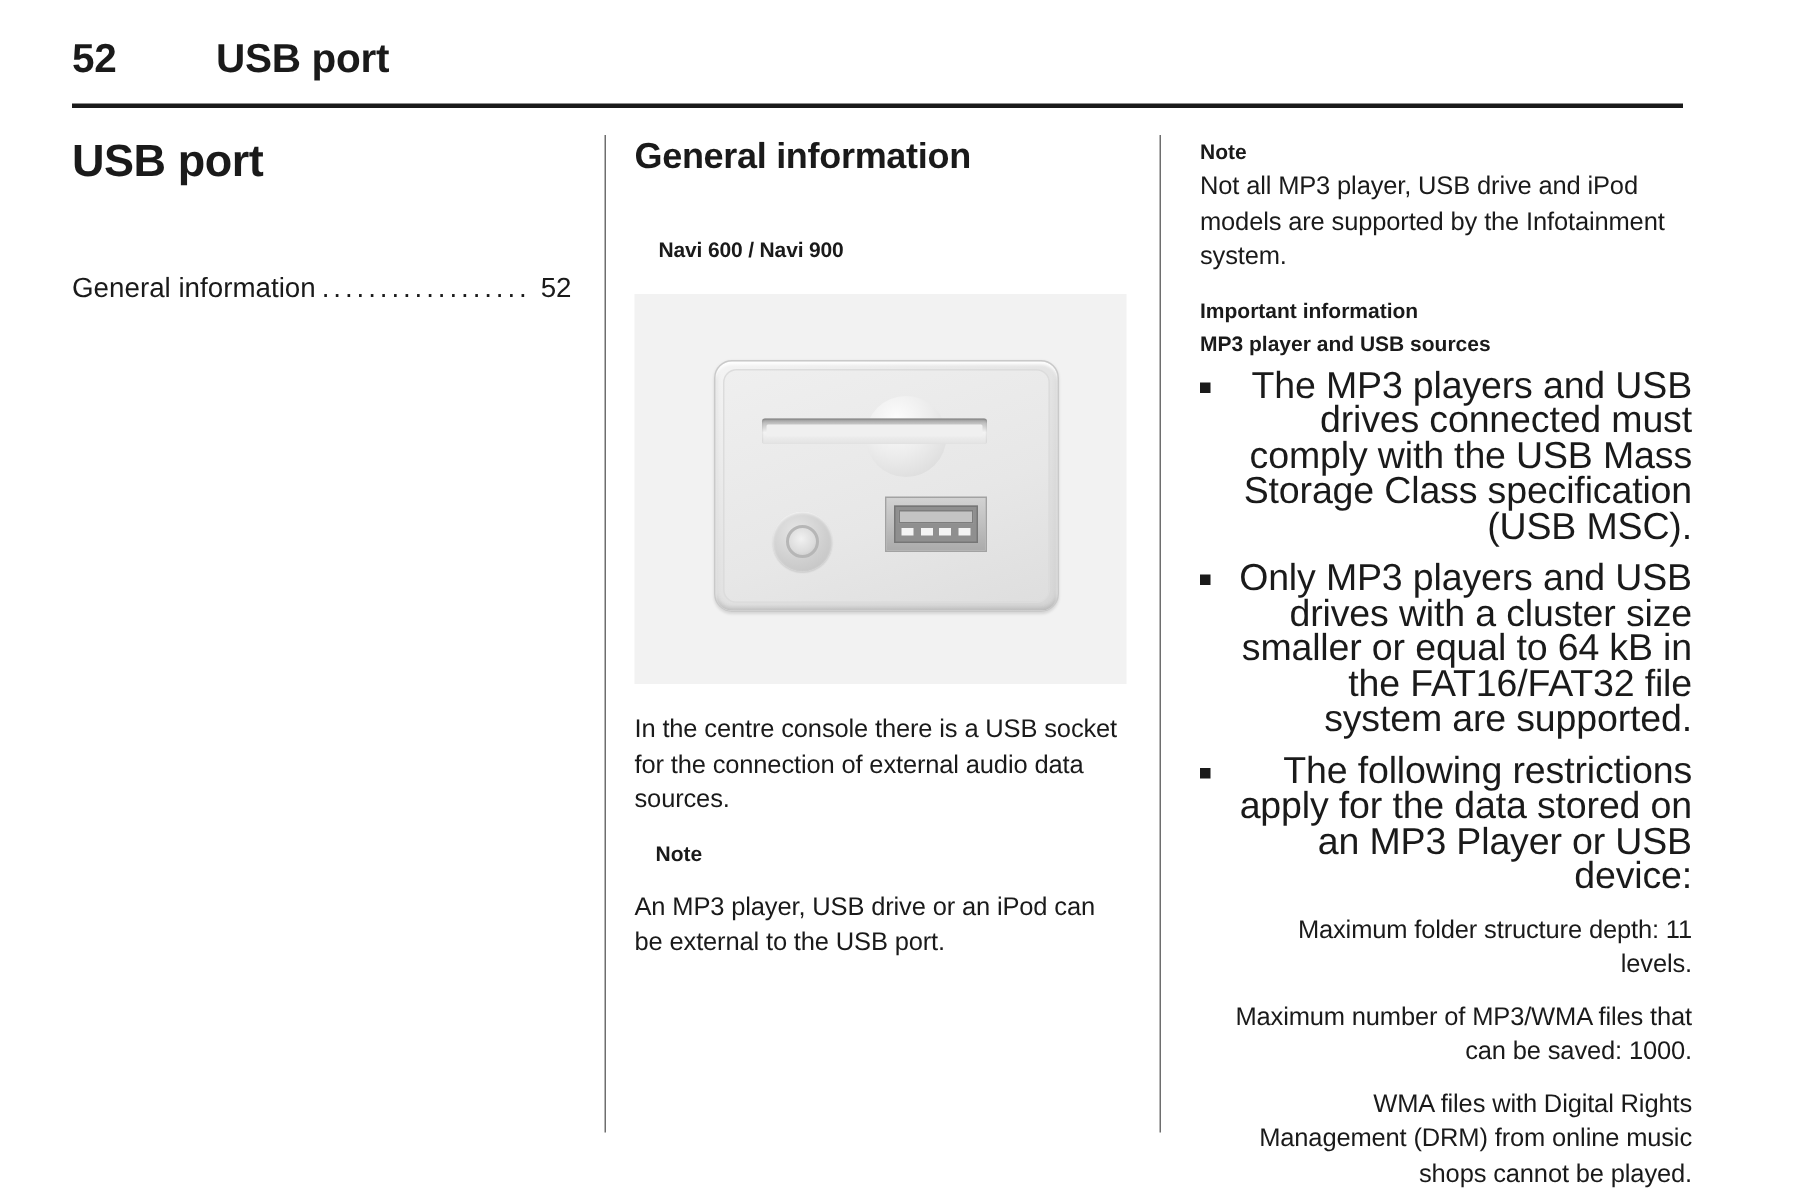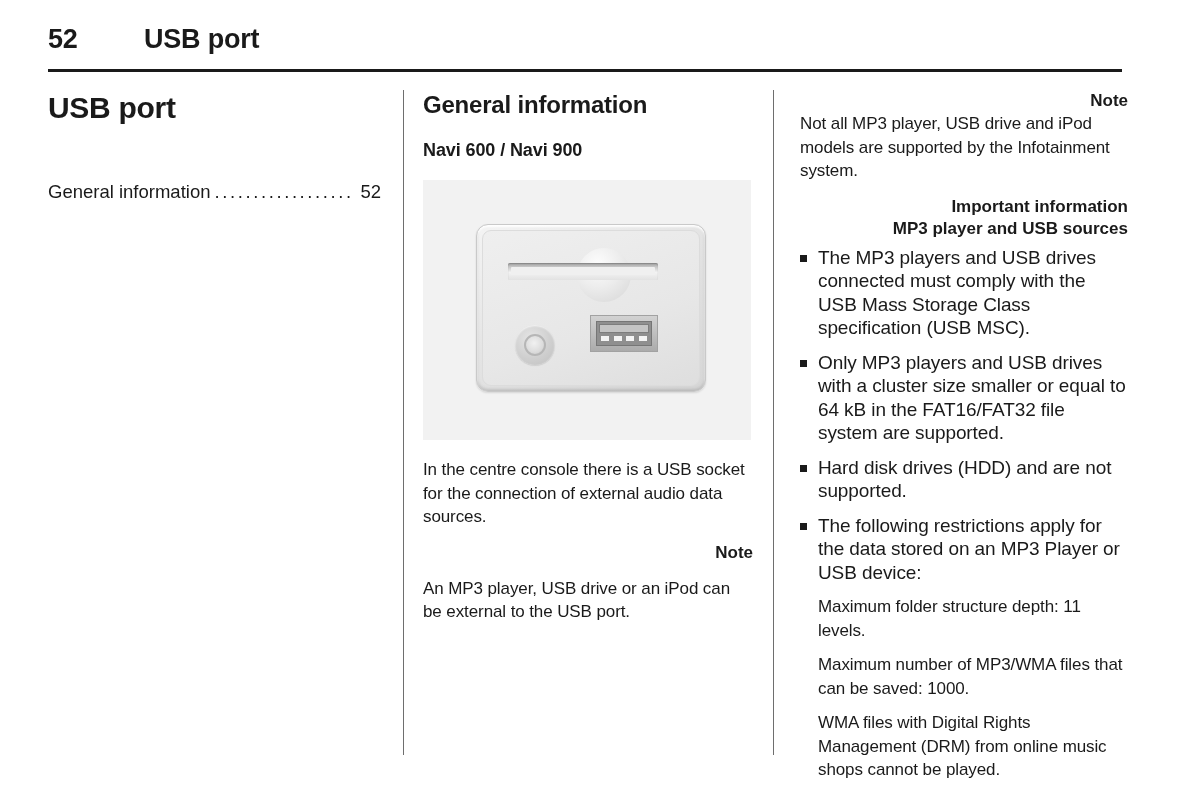--- a/index.html
+++ b/index.html
@@ -83,34 +83,33 @@
   }
   h2.section-title {
     margin: 0;
     padding: 0;
     font-size: 24px;
     font-weight: bold;
     letter-spacing: -0.2px;
     line-height: 30px;
   }
   h3.sub-title {
-    margin: 0;
-    padding: 0;
-    font-size: 18px;
+    margin: 16px;
+    padding: 0;
+    font-size: 14px;
     font-weight: bold;
     letter-spacing: -0.1px;
     line-height: 24px;
   }
   h4.minor-title {
     margin: 0;
     padding: 0;
-    font-size: 17px;
+    font-size: 14px;
     font-weight: bold;
     line-height: 22px;
-    text-align: right;
   }
 
   
   .toc {
     margin-top: 52px;
   }
   .toc-entry {
     display: flex;
     align-items: baseline;
     font-size: 18.5px;
@@ -285,38 +284,40 @@
   
   ul.bullets {
     margin: 0;
     padding: 0;
     list-style: none;
   }
   ul.bullets li {
     position: relative;
     padding-left: 18px;
     margin-bottom: 11px;
-    font-size: 19px;
+    font-size: 25px;
     line-height: 23.5px;
     letter-spacing: -0.1px;
+    text-align: right;
   }
   ul.bullets li::before {
     content: "";
     position: absolute;
     left: 0;
     top: 9px;
     width: 7px;
     height: 7px;
     background: #1a1a1a;
   }
   .sub-para {
     margin-left: 18px;
   }
   .sub-para p.body {
     margin-bottom: 11px;
+    text-align: right;
   }
 </style>
 </head>
 <body>
 
 <div class="page-header">
   <div class="page-number">52</div>
   <div class="header-title">USB port</div>
 </div>
 <div class="header-rule"></div>
@@ -388,21 +389,20 @@
   <div class="spacer-sm"></div>
 
   <h4 class="minor-title">Important information</h4>
   <h4 class="minor-title">MP3 player and USB sources</h4>
 
   <div style="height:6px;"></div>
 
   <ul class="bullets">
     <li>The MP3 players and USB drives connected must comply with the USB Mass Storage Class specification (USB MSC).</li>
     <li>Only MP3 players and USB drives with a cluster size smaller or equal to 64 kB in the FAT16/FAT32 file system are supported.</li>
-    <li>Hard disk drives (HDD) and are not supported.</li>
     <li>The following restrictions apply for the data stored on an MP3 Player or USB device:</li>
   </ul>
 
   <div class="sub-para">
     <p class="body">Maximum folder structure depth: 11 levels.</p>
     <p class="body">Maximum number of MP3/WMA files that can be saved: 1000.</p>
     <p class="body">WMA files with Digital Rights Management (DRM) from online music shops cannot be played.</p>
   </div>
 </div>
 

